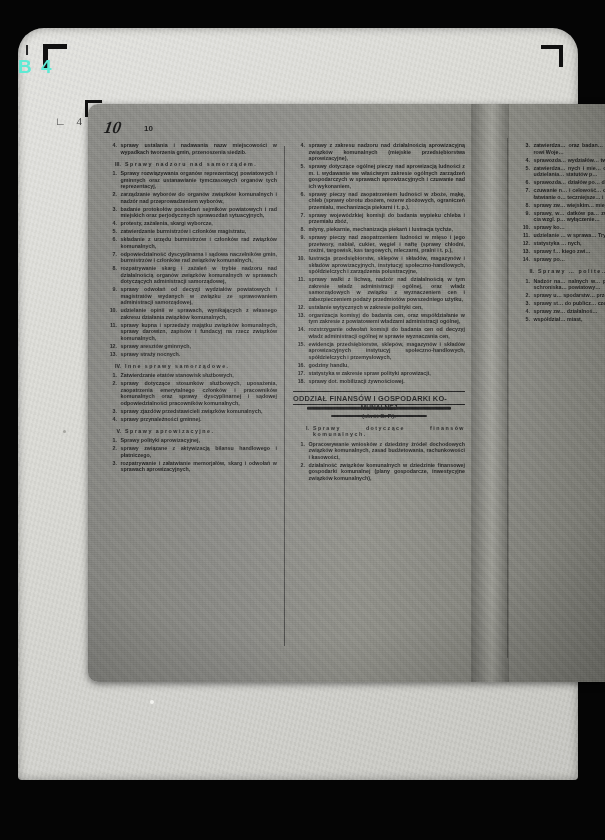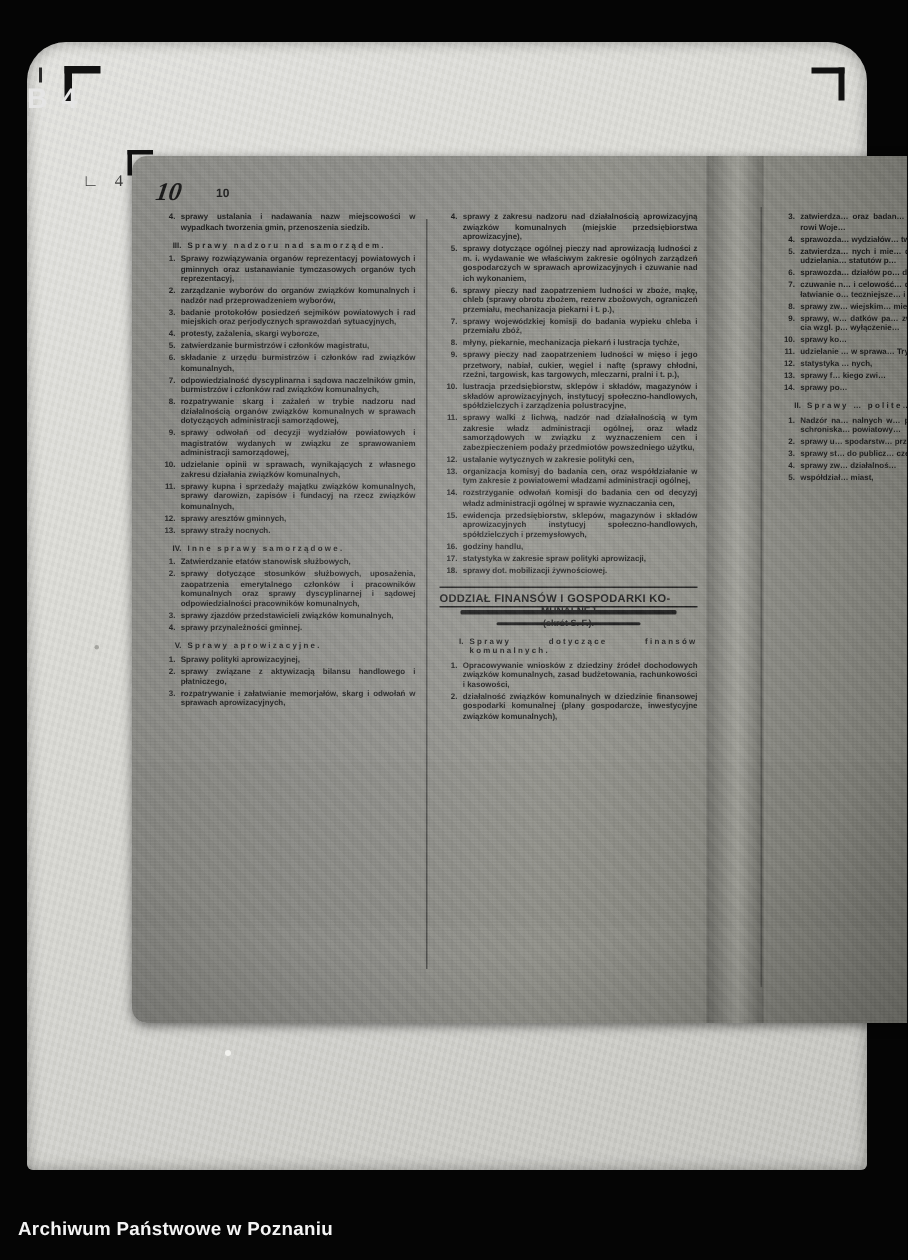--- a/index.html
+++ b/index.html
@@ -26,21 +26,21 @@
   #brk-tl{left:43px;top:44px;width:24px;height:24px;}
   #brk-tl .h{left:0;top:0;width:24px;height:5px;}
   #brk-tl .v{left:0;top:0;width:5px;height:24px;}
   #brk-tr{left:541px;top:45px;width:22px;height:22px;}
   #brk-tr .h{left:0;top:0;width:22px;height:4px;}
   #brk-tr .v{right:0;top:0;width:4px;height:22px;}
   #brk-doc{left:85px;top:100px;width:17px;height:17px;}
   #brk-doc .h{left:0;top:0;width:17px;height:3px;}
   #brk-doc .v{left:0;top:0;width:3px;height:17px;}
 
-  #label-b4{position:absolute;left:18px;top:56px;color:#e5e5e5;
+  #label-b4{position:absolute;left:18px;top:56px;color:#5eead4;
             font-family:"Liberation Sans",sans-serif;font-weight:700;
             font-size:19px;letter-spacing:2px;}
   #tick-b4{position:absolute;left:26px;top:45px;width:2px;height:10px;background:#2a2a2a;}
   #mark-c4{position:absolute;left:55px;top:115px;color:#3b3b3b;
            font-family:"Liberation Serif",serif;font-size:11px;letter-spacing:4px;}
 
   
   #page{position:absolute;left:88px;top:104px;width:517px;height:578px;
         background:linear-gradient(160deg,#8e8e89 0%,#87878200 20%),
                    linear-gradient(95deg,#83837e 0%,#8c8c87 38%,#909089 55%,#86867f 78%,#76766f 100%);
@@ -405,14 +405,13 @@
     </div>
 
     <div id="gutter"></div>
     <div id="page-grain"></div>
     <div id="page-vig"></div>
   </div>
 
   <div class="blem" style="left:63px;top:430px;width:3px;height:3px;background:rgba(120,120,115,.55);"></div>
   <div class="blem" style="left:150px;top:700px;width:4px;height:4px;background:rgba(245,245,242,.9);"></div>
 
-  <div id="caption">Archiwum Państwowe w Poznaniu</div>
 </div>
 
 </body></html>

